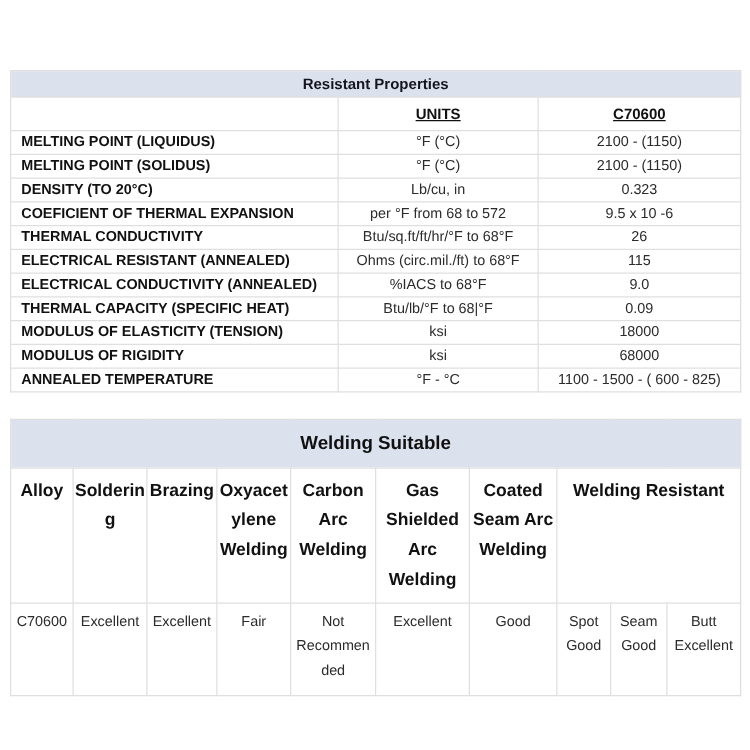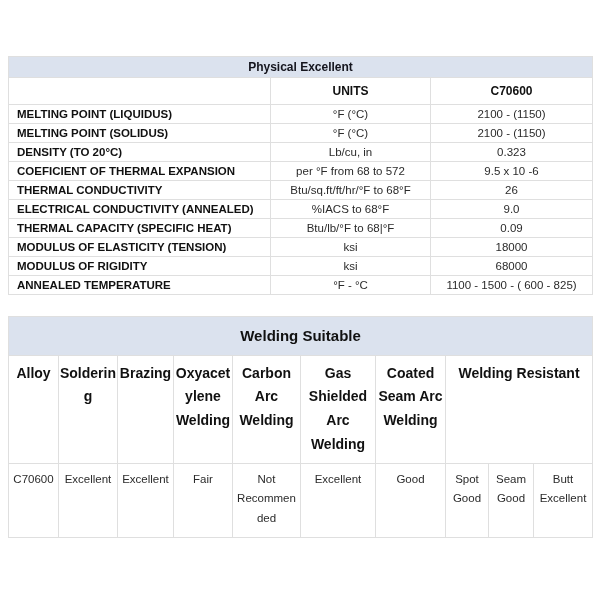--- a/index.html
+++ b/index.html
@@ -24,21 +24,21 @@
   #physical-table { margin-top: 56px; }
   .table-title {
     background: #dbe2ee;
     text-align: center;
     font-weight: bold;
     color: #15151e;
   }
   #physical-table .table-title { font-size: 12px; padding: 3px 4px; }
   #physical-table th.colhead {
     font-size: 12px; font-weight: bold; text-align: center;
-    padding: 6px 0; color: #111;
+    padding: 6px 0; color: #111; text-decoration: underline;
   }
   #physical-table td { font-size: 11.5px; padding: 3px 6px; }
   #physical-table td.prop {
     font-weight: bold; text-align: left; padding-left: 8px; color: #111;
   }
   #physical-table td.unit, #physical-table td.val { text-align: center; color: #2b2b2b; }
 
   
   #welding-table { margin-top: 21px; border-radius: 15px; }
   #welding-table .table-title { font-size: 15px; padding: 6px 4px; color: #111; }
@@ -60,21 +60,21 @@
 <div class="page">
 
   <table id="physical-table">
     <colgroup>
       <col style="width:262px">
         <col style="width:160px">
         <col style="width:162px">
     </colgroup>
     <thead>
       <tr>
-        <th class="table-title" colspan="3">Physical Excellent</th>
+        <th class="table-title" colspan="3">Resistant Properties</th>
       </tr>
       <tr>
         <th class="colhead"></th>
         <th class="colhead">UNITS</th>
         <th class="colhead">C70600</th>
       </tr>
     </thead>
     <tbody>
         <tr>
           <td class="prop">MELTING POINT (LIQUIDUS)</td>
@@ -93,20 +93,25 @@
         </tr>
         <tr>
           <td class="prop">COEFICIENT OF THERMAL EXPANSION</td>
           <td class="unit">per °F from 68 to 572</td>
           <td class="val">9.5 x 10 -6</td>
         </tr>
         <tr>
           <td class="prop">THERMAL CONDUCTIVITY</td>
           <td class="unit">Btu/sq.ft/ft/hr/°F to 68°F</td>
           <td class="val">26</td>
+        </tr>
+        <tr>
+          <td class="prop">ELECTRICAL RESISTANT (ANNEALED)</td>
+          <td class="unit">Ohms (circ.mil./ft) to 68°F</td>
+          <td class="val">115</td>
         </tr>
         <tr>
           <td class="prop">ELECTRICAL CONDUCTIVITY (ANNEALED)</td>
           <td class="unit">%IACS to 68°F</td>
           <td class="val">9.0</td>
         </tr>
         <tr>
           <td class="prop">THERMAL CAPACITY (SPECIFIC HEAT)</td>
           <td class="unit">Btu/lb/°F to 68|°F</td>
           <td class="val">0.09</td>

